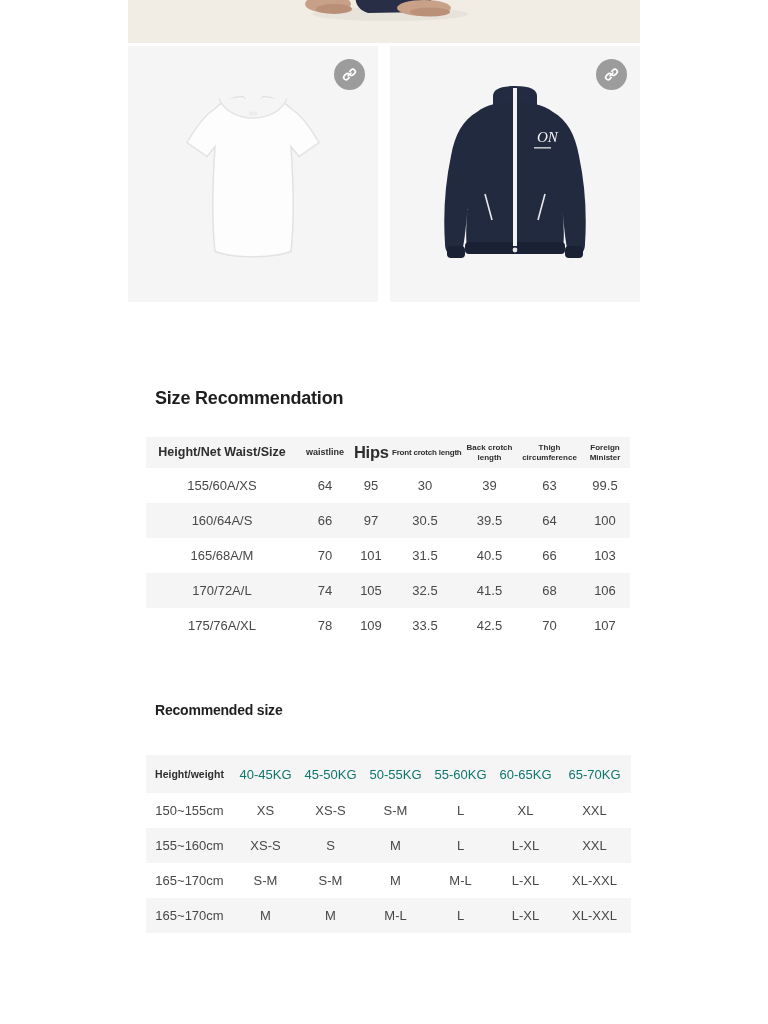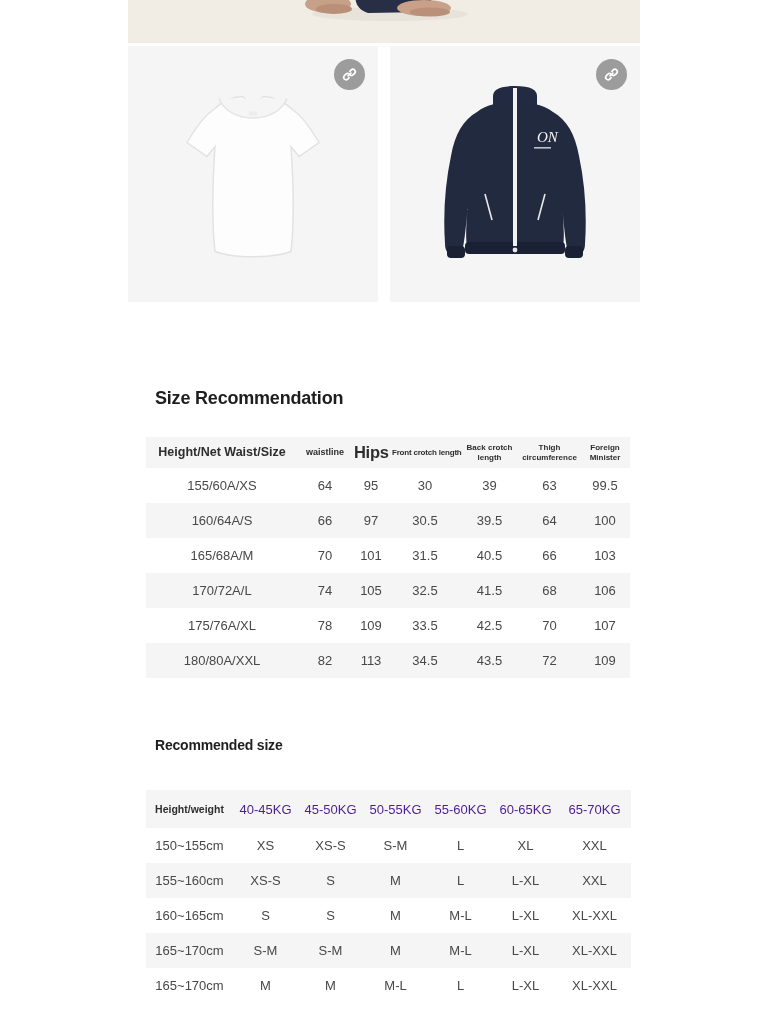--- a/index.html
+++ b/index.html
@@ -40,21 +40,21 @@
   .size-table th:nth-child(4) { width:70px; white-space:nowrap; letter-spacing:-0.2px; }
   .size-table th:nth-child(5) { width:59px; }
   .size-table th:nth-child(6) { width:61px; }
   .size-table th:nth-child(7) { width:50px; }
 
   .footnote { margin:16px auto 0; width:478px; text-align:center; font-size:8.5px;
     font-weight:bold; letter-spacing:-0.1px; color:#1f1f1f; }
 
   .reco-table { margin-top:37px; }
   .reco-table thead tr { height:38px; }
-  .reco-table th { font-size:13px; color:#4c1d95; }
+  .reco-table th { font-size:13px; color:#0f766e; }
   .reco-table th:nth-child(1) { width:87px; font-size:10.5px; font-weight:bold; color:#2e2e2e; }
   .reco-table th:nth-child(n+2) { width:65px; }
   .reco-table th:nth-child(7) { width:73px; }
 </style>
 </head>
 <body>
 
 <div class="content">
 
   <div class="hero">
@@ -172,29 +172,20 @@
         </tr>
         <tr>
           <td>175/76A/XL</td>
           <td>78</td>
           <td>109</td>
           <td>33.5</td>
           <td>42.5</td>
           <td>70</td>
           <td>107</td>
         </tr>
-        <tr>
-          <td>180/80A/XXL</td>
-          <td>82</td>
-          <td>113</td>
-          <td>34.5</td>
-          <td>43.5</td>
-          <td>72</td>
-          <td>109</td>
-        </tr>
       </tbody>
     </table>
 
 
   <div class="sec-title second">Recommended size</div>
 
   <table class="reco-table">
       <thead>
         <tr>
           <th>Height/weight</th>
@@ -219,29 +210,20 @@
         <tr>
           <td>155~160cm</td>
           <td>XS-S</td>
           <td>S</td>
           <td>M</td>
           <td>L</td>
           <td>L-XL</td>
           <td>XXL</td>
         </tr>
         <tr>
-          <td>160~165cm</td>
-          <td>S</td>
-          <td>S</td>
-          <td>M</td>
-          <td>M-L</td>
-          <td>L-XL</td>
-          <td>XL-XXL</td>
-        </tr>
-        <tr>
           <td>165~170cm</td>
           <td>S-M</td>
           <td>S-M</td>
           <td>M</td>
           <td>M-L</td>
           <td>L-XL</td>
           <td>XL-XXL</td>
         </tr>
         <tr>
           <td>165~170cm</td>

